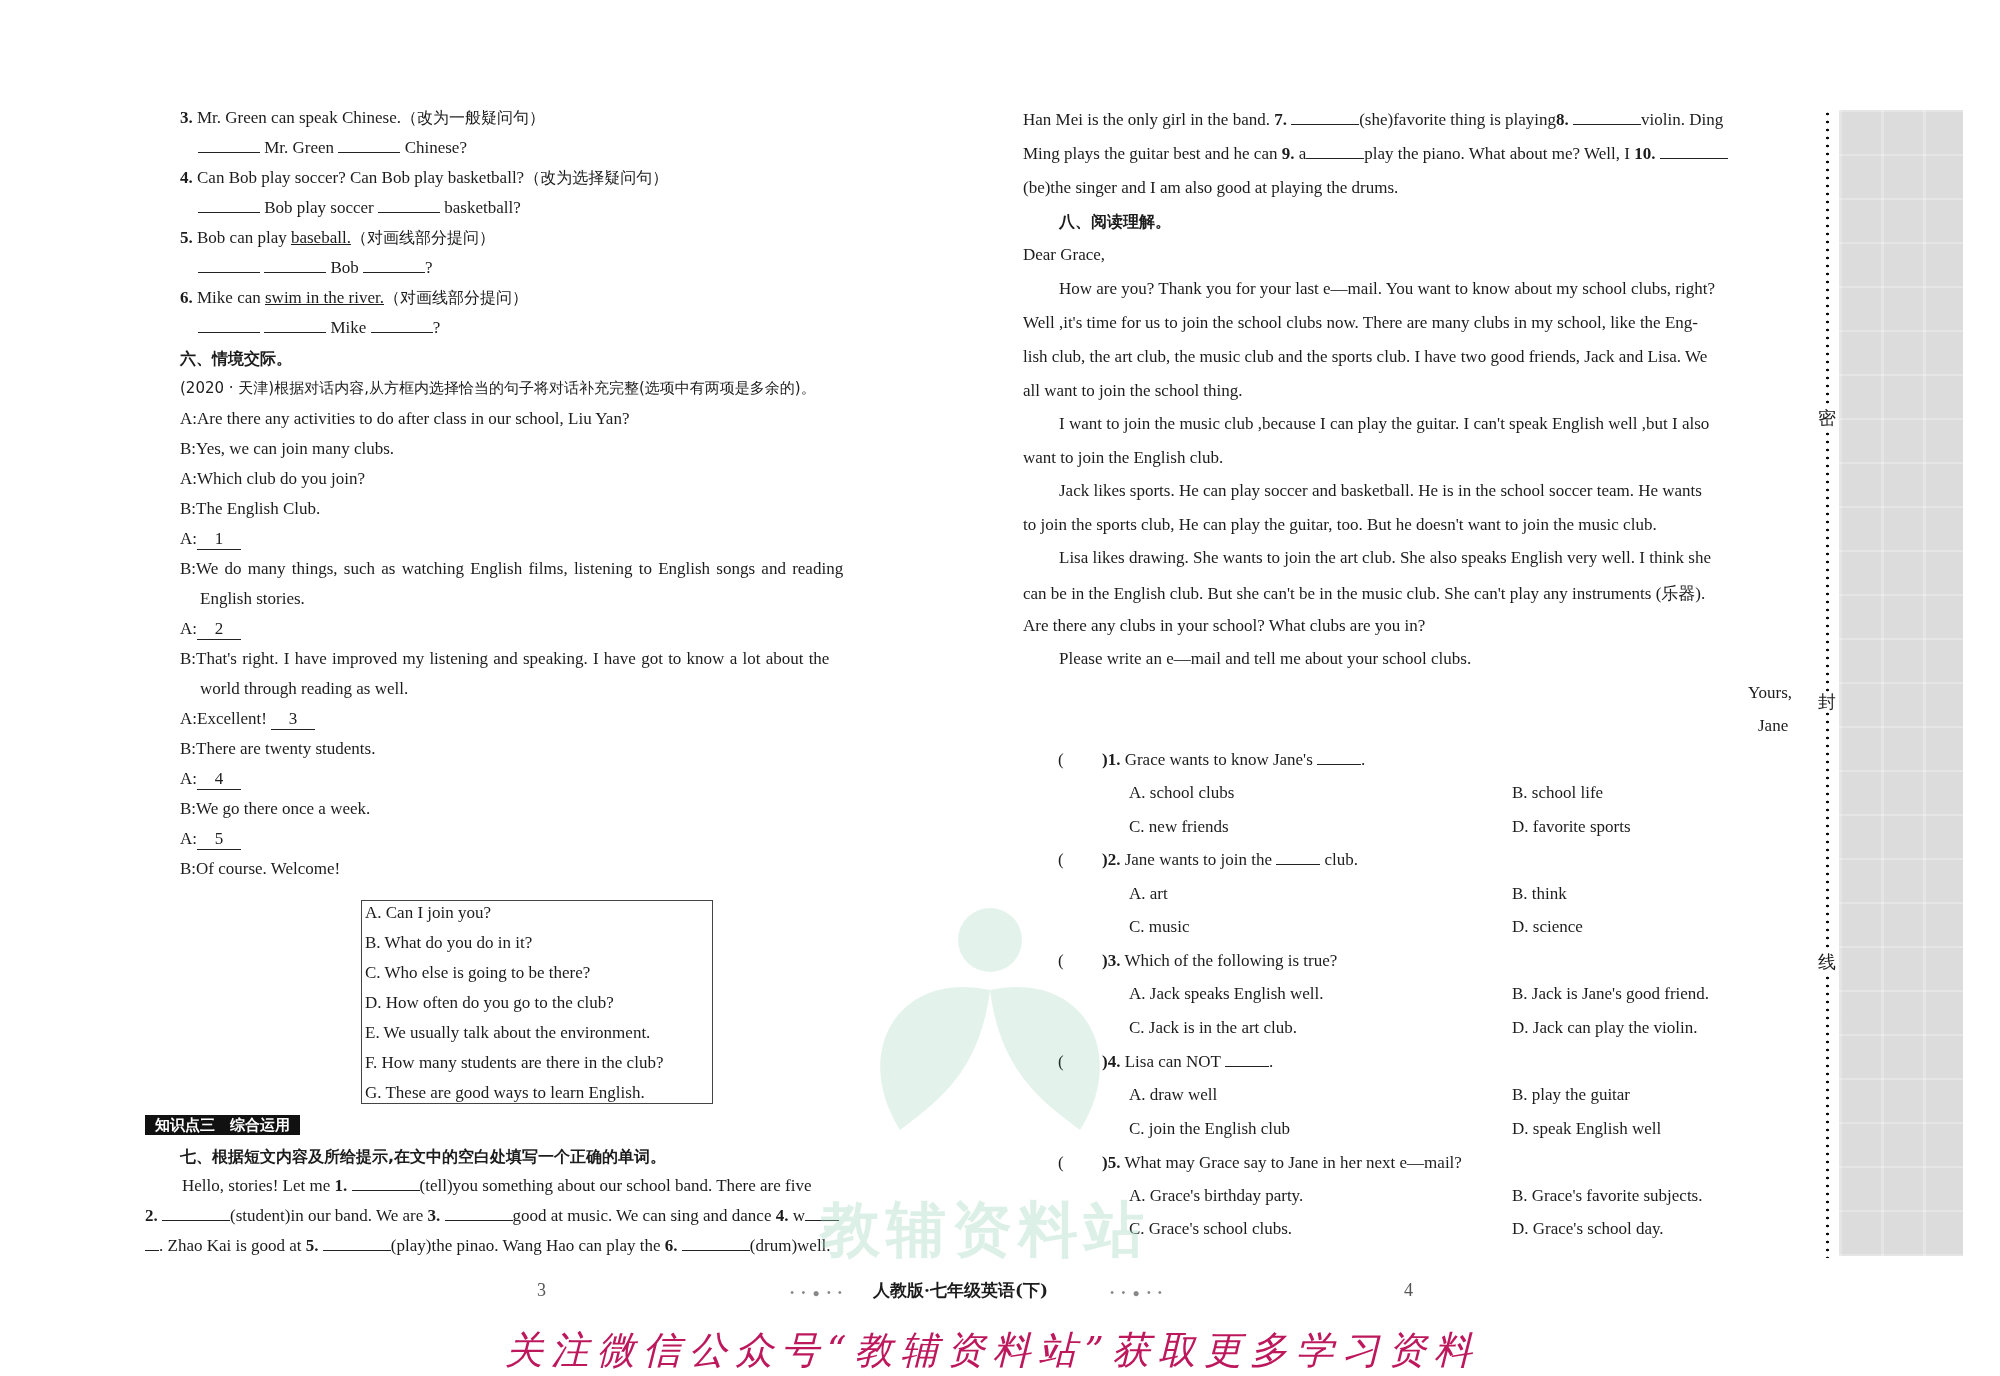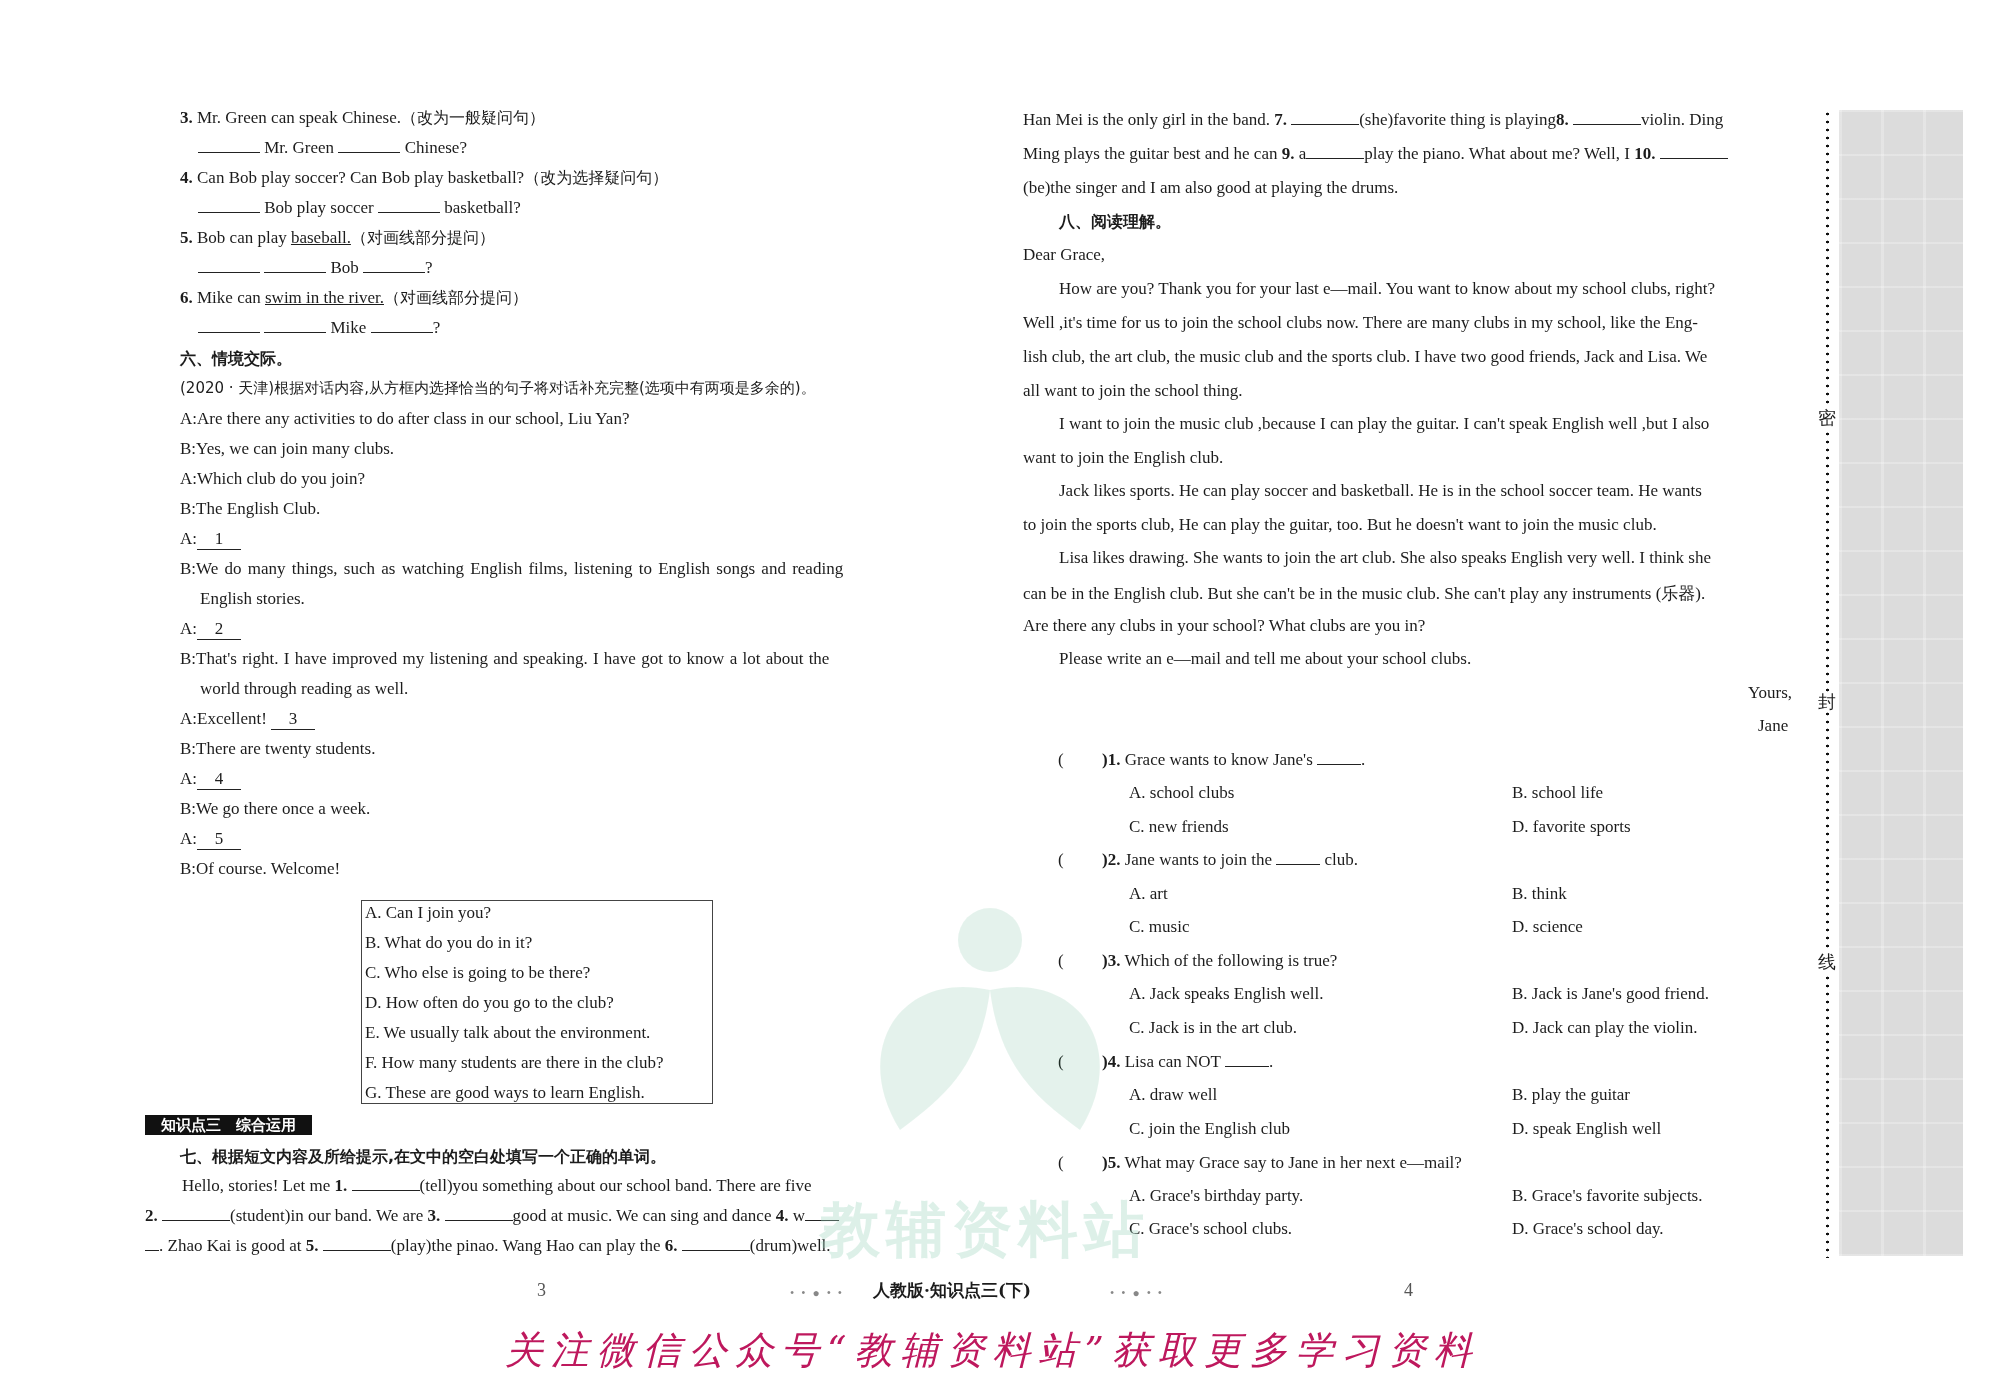--- a/index.html
+++ b/index.html
@@ -14,21 +14,21 @@
   .b { font-weight:bold; }
   .cn { font-family:"DejaVu Sans","Liberation Sans",sans-serif; font-weight:bold; font-size:16px; }
   .blank { display:inline-block; border-bottom:1.3px solid #222; height:14px; vertical-align:baseline; }
   .u { text-decoration:underline; }
   .ans { display:inline-block; border-bottom:1.3px solid #222; width:44px; text-align:center; }
   .box {
     position:absolute; left:361px; top:900px; width:350px; height:202px;
     border:1.3px solid #444;
   }
   .box div { position:absolute; left:3px; font-size:17px; white-space:nowrap; }
-  .tag { background:#111; color:#fff; padding:1px 16px; font-family:"DejaVu Sans",sans-serif; font-weight:bold; font-size:15px; }
+  .tag { background:#111; color:#fff; padding:1px 10px; font-family:"DejaVu Sans",sans-serif; font-weight:bold; font-size:15px; }
   .dotline {
     position:absolute; left:1826px; top:110px; width:3px; height:1148px;
     background-image: radial-gradient(circle, #111 1.3px, transparent 1.6px);
     background-size:3px 8px; background-repeat:repeat-y;
   }
   .seal { position:absolute; left:1818px; font-family:"DejaVu Sans",sans-serif; font-size:18px; background:#fff; line-height:20px; }
   .strip {
     position:absolute; left:1839px; top:110px; width:124px; height:1146px;
     background:#dcdcdc;
     background-image:
@@ -236,15 +236,15 @@
 <div class="strip"></div>
 
 <svg class="watermark-logo" viewBox="0 0 300 260">
   <circle cx="150" cy="40" r="32" fill="#2e9e6b"></circle>
   <path d="M150 90 C 60 70, 10 150, 60 230 C 100 200, 140 170, 150 90 Z" fill="#2e9e6b"></path>
   <path d="M150 90 C 240 70, 290 150, 240 230 C 200 200, 160 170, 150 90 Z" fill="#2e9e6b"></path>
 </svg>
 <div class="watermark-text">教辅资料站</div>
 
 <div class="abs dots" style="left:790px;top:1286px;">• • ● • •</div>
-<div class="abs foot-center" style="left:873px;top:1279px;">人教版·知识点三(下)</div>
+<div class="abs foot-center" style="left:873px;top:1279px;">人教版·七年级英语(下)</div>
 <div class="abs dots" style="left:1110px;top:1286px;">• • ● • •</div>
 <div class="handwrite">关注微信公众号“教辅资料站”获取更多学习资料</div>
 
 </body></html>

